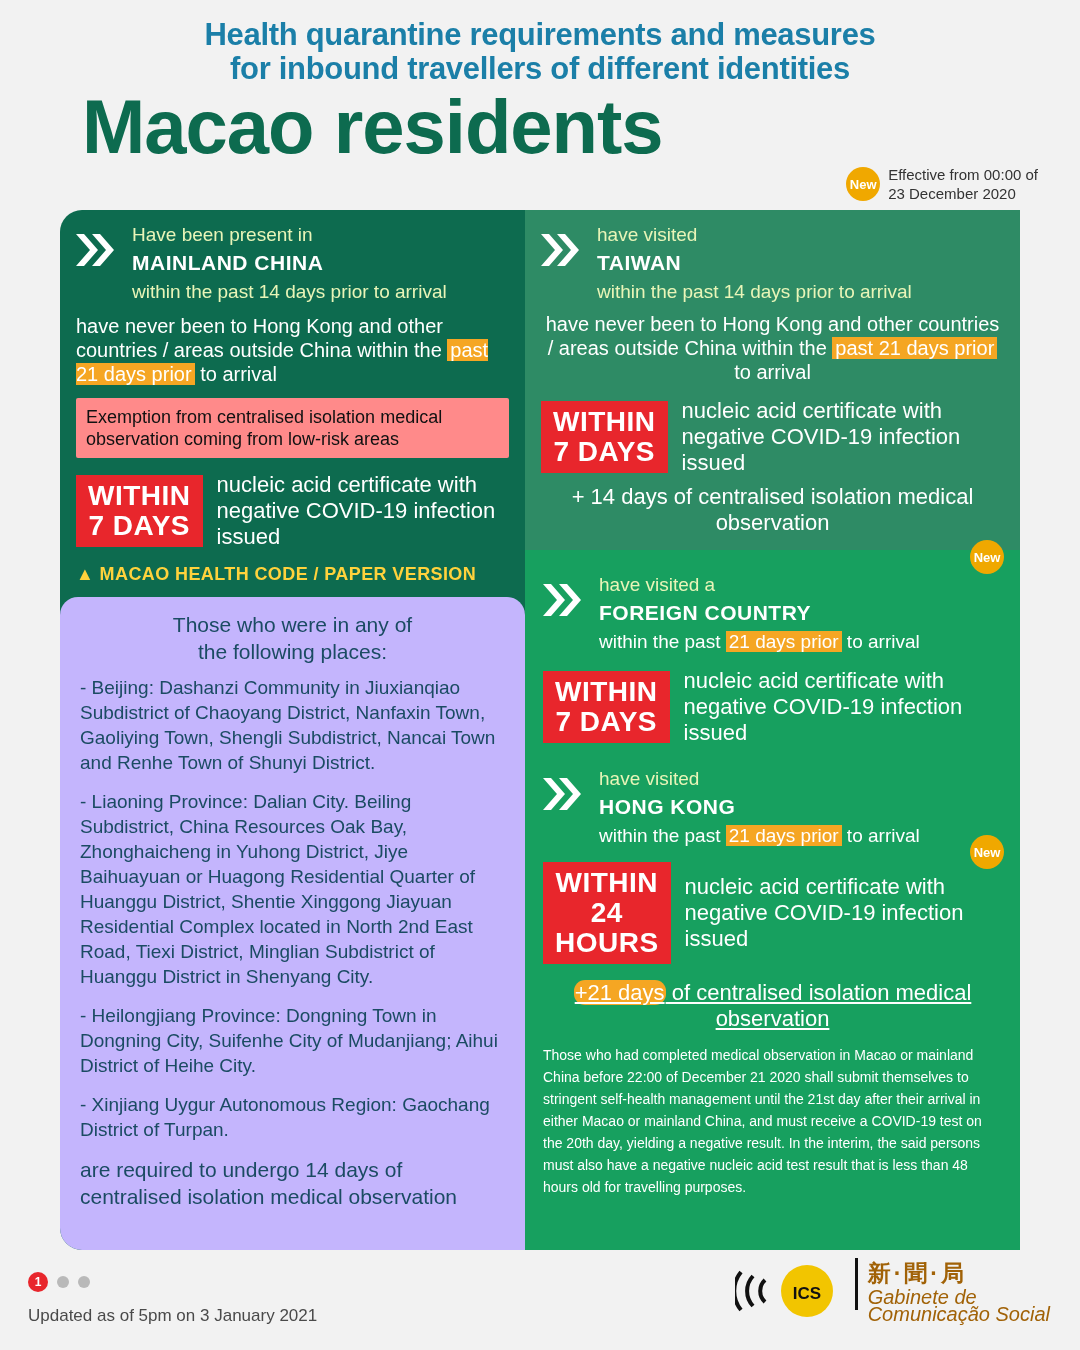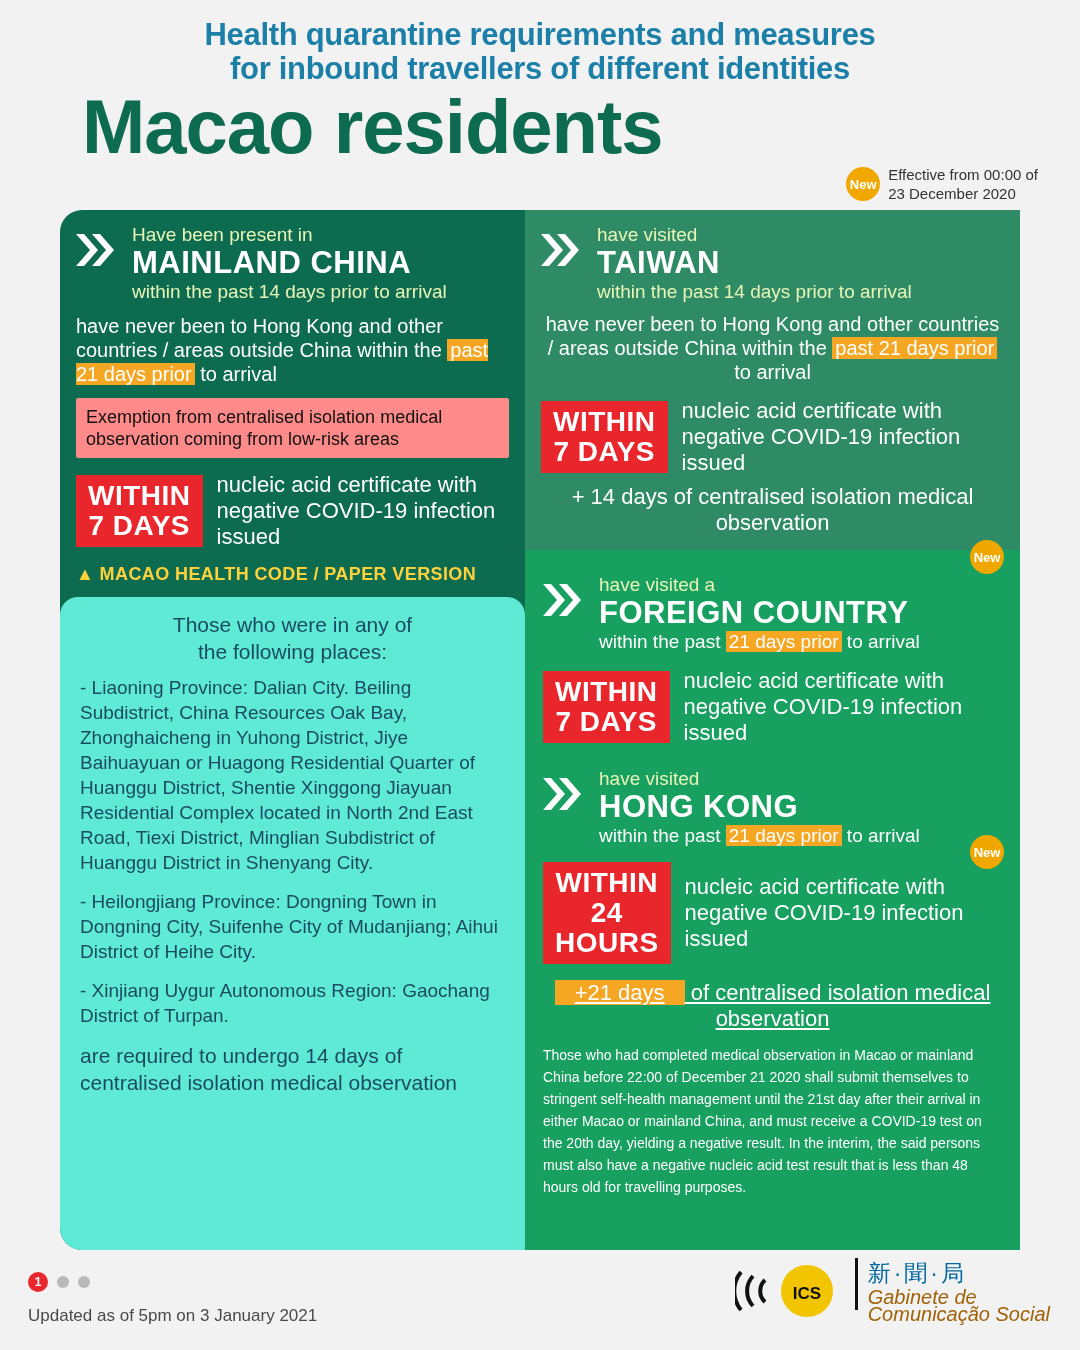--- a/index.html
+++ b/index.html
@@ -59,26 +59,26 @@
   .col-left { width:465px; background:#0d6b4f; position:relative; padding:14px 16px 0 16px; }
   .col-right { width:495px; background:#17a05f; position:relative; }
   .col-right .top-block { background:#2e8b65; padding:14px 16px 14px 16px; }
   .col-right .bottom-block { padding:10px 18px 14px 18px; }
 
   
   .entry { display:flex; gap:12px; align-items:flex-start; }
   .chev { color:#ffffff; font-size:40px; line-height:38px; font-weight:bold; letter-spacing:-6px; flex:0 0 auto; padding-top:6px; }
   .chev svg { display:block; }
   .e-small { color:#e9f5b8; font-size:19px; line-height:22px; }
-  .e-big { color:#ffffff; font-weight:bold; font-size:31px; line-height:34px; letter-spacing:0.5px; }
+  .e-big { color:#ffffff; font-weight:bold; font-size:21px; line-height:34px; letter-spacing:0.5px; }
   .e-sub { color:#e9f5b8; font-size:19px; line-height:24px; }
   .e-sub-white { color:#ffffff; font-size:19px; line-height:24px; }
 
   .hl-orange { background:#f5a623; color:#ffffff; padding:0 3px; }
-  .hl-orange-u { background:#f5a623; color:#ffffff; padding:0 20px; text-decoration:underline; }
+  .hl-orange-u { background:#f5a623; color:#ffffff; padding:0 1px; text-decoration:underline;border-radius:11px; }
   .u-line { text-decoration:underline; }
 
   .note-white { color:#ffffff; font-size:20px; line-height:24px; margin-top:10px; }
 
   .pink-box {
     background:#ff8a8a; color:#111;
     font-size:18px; line-height:22px;
     padding:8px 10px; margin-top:12px;
     border-radius:2px;
   }
@@ -90,21 +90,21 @@
     font-size:28px; line-height:30px;
     letter-spacing:0.5px;
   }
   .within-tag small { display:block; font-size:28px; line-height:30px; }
   .within-text { color:#fff; font-size:22px; line-height:26px; }
 
   .code-line { color:#ffd23c; font-weight:bold; font-size:18px; margin-top:14px; letter-spacing:0.4px; }
 
   
   .beige {
-    background:#5eead4; color:#1b4b63;
+    background:#c4b5fd; color:#1b4b63;
     border-radius:18px 18px 0 0;
     margin:12px -16px 0 -16px;
     padding:14px 20px 16px 20px;
     font-size:19px; line-height:25px;
     height:690px;
   }
   .beige .center { text-align:center; font-size:21px; line-height:27px; }
   .beige p { margin:0 0 14px 0; }
   .beige .foot { text-align:left; margin-top:14px; font-size:21px; line-height:27px; }
 
@@ -113,21 +113,21 @@
   .para-white { color:#ffffff; font-size:14px; line-height:22px; margin-top:12px; }
   .new-abs { position:absolute; }
 
   
   .footer { position:absolute; left:0; bottom:0; width:1080px; height:100px; }
   .dots { position:absolute; left:28px; top:22px; display:flex; align-items:center; gap:9px; }
   .dot-active { width:20px; height:20px; border-radius:50%; background:#e8262c; color:#fff; font-size:12px; font-weight:bold; display:flex; align-items:center; justify-content:center; }
   .dot { width:12px; height:12px; border-radius:50%; background:#b9b9b9; }
   .updated { position:absolute; left:28px; top:56px; color:#4a4a4a; font-size:17px; }
   .logo { position:absolute; right:30px; top:8px; display:flex; align-items:flex-start; gap:10px; }
-  .logo-text-cn { color:#0369a1; font-weight:normal; font-size:23px; letter-spacing:3px; }
+  .logo-text-cn { color:#a16207; font-weight:bold; font-size:23px; letter-spacing:3px; }
   .logo-text-pt { color:#a16207; font-size:20px; line-height:17px; font-style:italic; }
   .logo-sep { width:3px; height:52px; background:#111; }
 </style>
 </head>
 <body>
 
 <div class="page">
 
   <div class="header">
     <div class="hdr-line1">Health quarantine requirements and measures</div>
@@ -172,20 +172,21 @@
         </div>
         <div class="within-text">nucleic acid certificate with negative COVID-19 infection issued</div>
       </div>
 
       <div class="code-line">▲ MACAO HEALTH CODE / PAPER VERSION</div>
 
       <div class="beige">
         <div class="center" style="white-space:pre-line;">Those who were in any of
 the following places:</div>
         <div style="height:10px"></div>
+        <p>- Beijing: Dashanzi Community in Jiuxianqiao Subdistrict of Chaoyang District, Nanfaxin Town, Gaoliying Town, Shengli Subdistrict, Nancai Town and Renhe Town of Shunyi District.</p>
         <p>- Liaoning Province: Dalian City. Beiling Subdistrict, China Resources Oak Bay, Zhonghaicheng  in Yuhong District, Jiye Baihuayuan or Huagong Residential Quarter of Huanggu District, Shentie Xinggong Jiayuan Residential Complex located in North 2nd East Road, Tiexi District, Minglian Subdistrict of Huanggu District in Shenyang City.</p>
         <p>- Heilongjiang Province: Dongning Town in Dongning City, Suifenhe City of Mudanjiang; Aihui District of Heihe City.</p>
         <p>- Xinjiang Uygur Autonomous Region: Gaochang District of Turpan.</p>
         <div class="foot">are required to undergo 14 days of centralised isolation medical observation</div>
       </div>
     </div>
 
     <div class="col-right">
 
       <div class="top-block">

